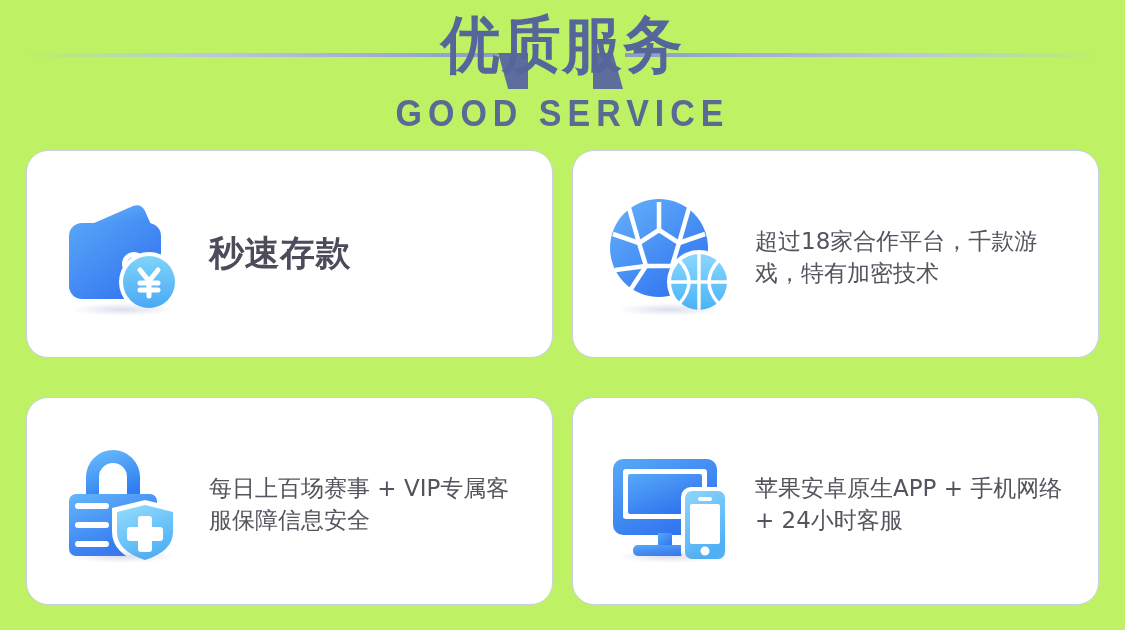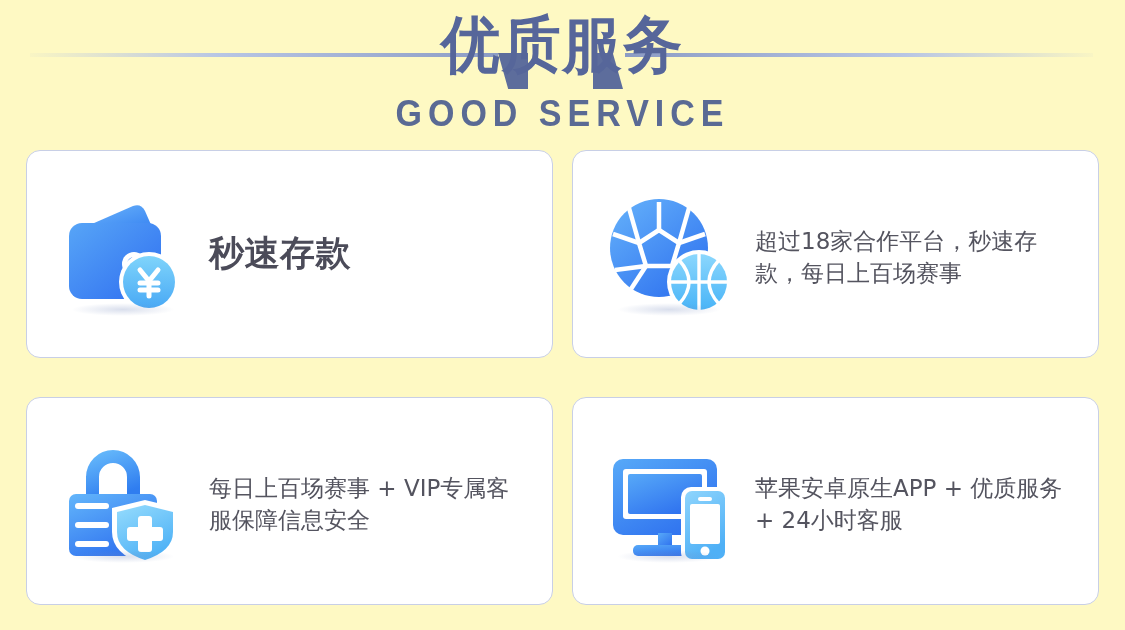--- a/index.html
+++ b/index.html
@@ -2,21 +2,21 @@
 <html><head>
 <meta charset="utf-8">
 <style>
   * { margin:0; padding:0; box-sizing:border-box; }
   html,body {
     width:1125px; height:630px;
     background:#000;
     font-family:"Liberation Sans", sans-serif;
     overflow:hidden;
   }
-  .page { position:relative; width:1125px; height:630px; background:#fef9c3; }
+  .page { position:relative; width:1125px; height:630px; background:#bef264; }
 
   
   .header { position:absolute; left:0; top:0; width:1125px; height:140px; }
 
   .rule { position:absolute; top:53px; height:4px; }
   .rule-left  { left:30px;  width:468px;
     background:linear-gradient(to right, rgba(154,173,214,0.05), #b8c6e4 40%, #8c9cc4); }
   .rule-right { right:32px; width:468px;
     background:linear-gradient(to left, rgba(154,173,214,0.05), #b8c6e4 40%, #8c9cc4); }
 
@@ -49,21 +49,21 @@
   .grid {
     position:absolute; left:26px; top:150px;
     width:1073px; height:455px;
     display:grid;
     grid-template-columns:527px 527px;
     grid-template-rows:208px 208px;
     column-gap:19px; row-gap:39px;
   }
   .card {
     background:#fff;
-    border-radius:14px;
+    border-radius:22px;
     border:1px solid #c8cfe6;
     display:flex;
     align-items:center;
     padding:0 22px 0 34px;
     overflow:hidden;
   }
   .card-icon {
     flex:0 0 128px; height:128px;
     position:relative;
     margin-right:20px;
@@ -174,21 +174,21 @@
           <circle cx="92" cy="92" r="28" fill="url(#sg2)"></circle>
           <g fill="none" stroke="#ffffff" stroke-width="3.4">
             <path d="M92 64 L92 120"></path>
             <path d="M64 92 L120 92"></path>
             <path d="M72 70 q20 22 0 44"></path>
             <path d="M112 70 q-20 22 0 44"></path>
           </g>
         </svg>
       </div>
       <div class="card-text">
-        <div class="card-desc">超过18家合作平台，秒速存款，每日上百场赛事</div>
+        <div class="card-desc">超过18家合作平台，千款游戏，特有加密技术</div>
       </div>
     </div>
 
     <div class="card">
       <div class="card-icon">
         <div class="blob"></div>
         <svg width="128" height="128" viewBox="0 0 128 128">
           <defs>
             <linearGradient id="lg1" x1="0" y1="0" x2="0.6" y2="1">
               <stop offset="0" stop-color="#63b6fb"></stop>
@@ -243,18 +243,18 @@
           <rect x="51" y="96" width="14" height="16" fill="url(#mg1)"></rect>
           <rect x="26" y="108" width="64" height="11" rx="5" fill="url(#mg1)"></rect>
           <rect x="74" y="50" width="48" height="76" rx="10" fill="#ffffff"></rect>
           <rect x="78" y="54" width="40" height="68" rx="7" fill="url(#mg2)"></rect>
           <rect x="83" y="67" width="30" height="40" rx="2" fill="#ffffff"></rect>
           <rect x="91" y="60" width="14" height="4" rx="2" fill="#ffffff"></rect>
           <circle cx="98" cy="114" r="4.5" fill="#ffffff"></circle>
         </svg>
       </div>
       <div class="card-text">
-        <div class="card-desc">苹果安卓原生APP + 优质服务 + 24小时客服</div>
+        <div class="card-desc">苹果安卓原生APP + 手机网络 + 24小时客服</div>
       </div>
     </div>
 
   </div>
 </div>
 
 </body></html>

